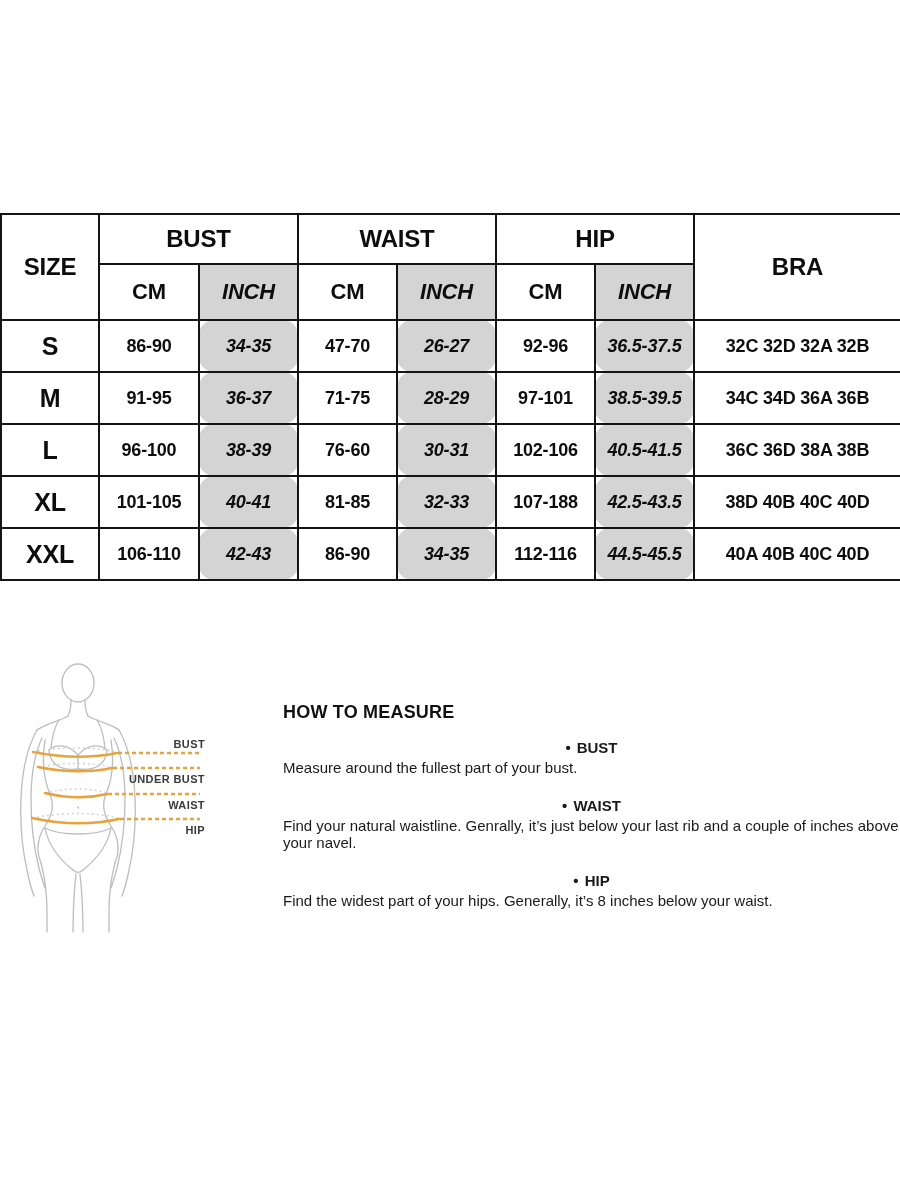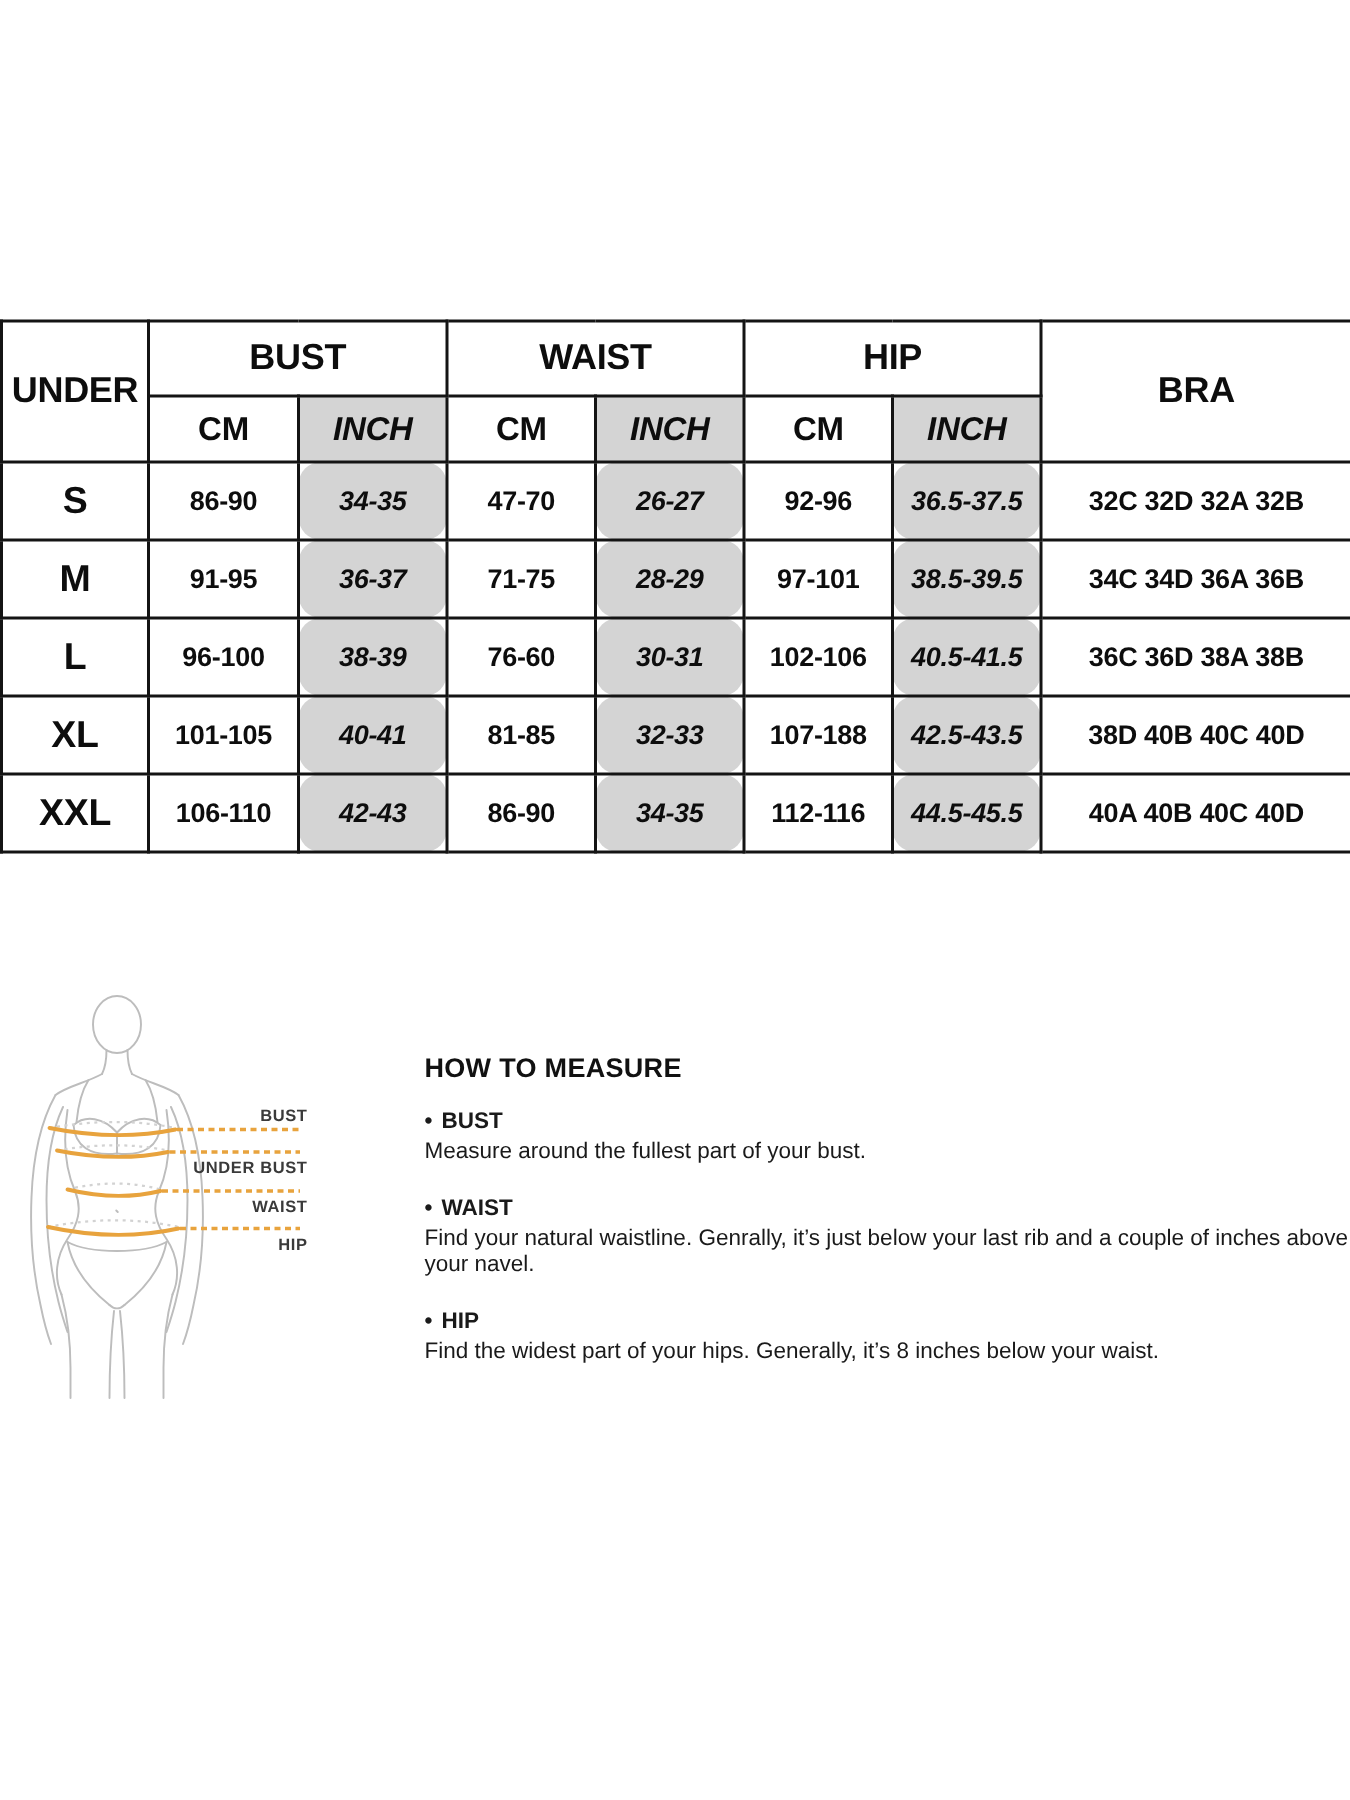--- a/index.html
+++ b/index.html
@@ -29,21 +29,21 @@
   table.size-table td {
     border: 2px solid #141414;
     text-align: center;
     vertical-align: middle;
     padding: 0;
     color: #0d0d0d;
     font-weight: bold;
     letter-spacing: -0.2px;
   }
   tr.group-row     { height: 50px; }
-  tr.unit-row      { height: 44px; }
+  tr.unit-row      { height: 56px; }
   tbody tr         { height: 52px; }
 
   th.size-head, th.bra-head { font-size: 24px; }
   th.group-head  { font-size: 24px; }
   th.unit-head   { font-size: 22px; }
   tbody th.size-cell { font-size: 25px; }
   tbody td       { font-size: 18px; border-radius: 15px; }
   .gray          { background: #d4d4d4; font-style: italic; }
 
   
@@ -86,20 +86,21 @@
     font-size: 18px;
     font-weight: bold;
     color: #111111;
     letter-spacing: 0.2px;
   }
   .measure-item { margin: 0 0 21px 0; }
   .measure-item .item-label {
     margin: 0 0 3px 0;
     font-size: 15px;
     font-weight: bold;
+    text-align: center;
   }
   .measure-item .item-label .bullet { margin-right: 6px; }
   .measure-item .item-text {
     margin: 0;
     font-size: 15px;
     line-height: 17px;
     font-weight: normal;
   }
 </style>
 </head>
@@ -113,21 +114,21 @@
         <col style="width:100px">
         <col style="width:99px">
       <col style="width:99px">
         <col style="width:99px">
         <col style="width:99px">
       <col style="width:99px">
         <col style="width:207px">
     </colgroup>
     <thead>
       <tr class="group-row">
-        <th class="size-head" rowspan="2">UNDER</th>
+        <th class="size-head" rowspan="2">SIZE</th>
         <th class="group-head" colspan="2">BUST</th>
         <th class="group-head" colspan="2">WAIST</th>
         <th class="group-head" colspan="2">HIP</th>
         <th class="bra-head" rowspan="2">BRA</th>
       </tr>
       <tr class="unit-row">
         <th class="unit-head">CM</th>
         <th class="unit-head gray">INCH</th>
         <th class="unit-head">CM</th>
         <th class="unit-head gray">INCH</th>

